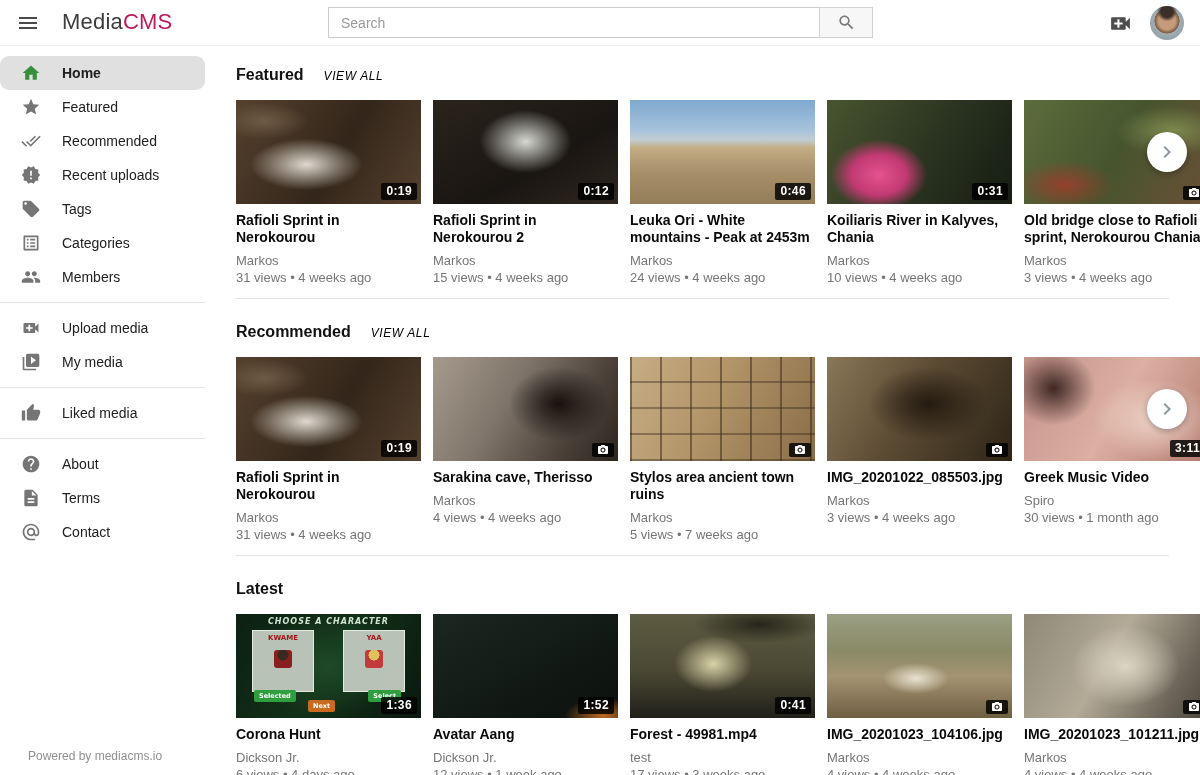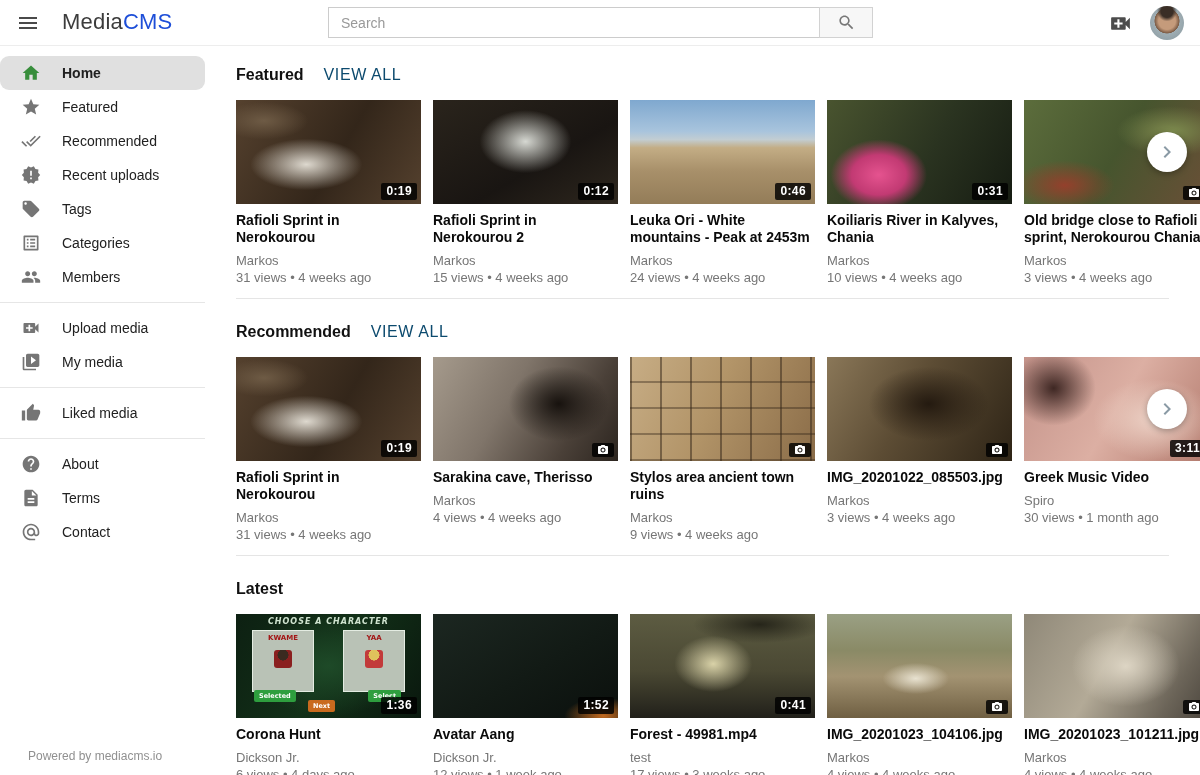--- a/index.html
+++ b/index.html
@@ -6,21 +6,21 @@
   html,body { width:1200px; height:775px; overflow:hidden; background:#fff;
     font-family:"Liberation Sans","DejaVu Sans",sans-serif; }
 
   
   .header { position:fixed; top:0; left:0; width:1200px; height:46px; background:#fff;
     border-bottom:1px solid #ededed; z-index:50; }
   .menu-btn { position:absolute; left:16px; top:10px; width:26px; height:26px; border:none;
     background:none; cursor:pointer; color:#4a4a4a; }
   .logo { position:absolute; left:62px; top:9px; font-size:22px; letter-spacing:.2px;
     text-decoration:none; color:#3c3c3c; cursor:pointer; }
-  .logo .green { color:#1d4ed8; }
+  .logo .green { color:#be185d; }
   .search-wrap { position:absolute; left:328px; top:7px; display:flex; }
   .search-input { width:492px; height:31px; border:1px solid #ccc; padding:0 12px;
     font-size:14px; color:#222; outline:none; font-family:inherit; }
   .search-input::placeholder { color:#999; }
   .search-btn { width:54px; height:31px; margin-left:-1px; border:1px solid #d2d2d2;
     background:#f7f7f7; cursor:pointer; display:flex; align-items:center; justify-content:center;
     color:#777; }
   .hdr-right { position:absolute; right:16px; top:0; height:46px; display:flex;
     align-items:center; gap:16px; }
   .upload-btn { border:none; background:none; cursor:pointer; color:#4c4c4c; width:26px; height:24px; }
@@ -41,22 +41,22 @@
   .side-item .lbl { margin-left:19px; font-size:14px; }
   .side-div { border-top:1px solid #e6e6e6; margin:8px 0; }
   .side-footer { position:absolute; left:28px; bottom:12px; font-size:12px; color:#909090; }
 
   
   .main { margin-left:205px; padding:46px 31px 0 31px; width:995px; }
   .section { position:relative; }
   .sec-head { display:flex; align-items:baseline; padding-top:20px; margin-bottom:16px; }
   .section + .section .sec-head, .sec-divider + .sec-head { padding-top:24px; }
   .sec-title { font-size:16px; font-weight:bold; color:#111; }
-  .view-all { font-size:16px; color:#0c4a6e; letter-spacing:.6px; margin-left:20px;
-    cursor:pointer; text-decoration:none; }
+  .view-all { font-size:12px; color:#000000; letter-spacing:.6px; margin-left:20px;
+    cursor:pointer; text-decoration:none;font-style:italic; }
   .row-wrap { position:relative; }
   .cards { display:flex; gap:12px; }
   .card { width:185px; flex:0 0 185px; }
   .thumb { display:block; position:relative; width:185px; height:104px; background:#ddd;
     cursor:pointer; overflow:hidden; }
   .badge { position:absolute; right:4px; bottom:4px; background:rgba(0,0,0,.82); color:#fff;
     font-size:12px; font-weight:bold; letter-spacing:.4px; padding:1px 5px; border-radius:2px;
     line-height:15px; display:flex; align-items:center; }
   .card .txt { min-height:86px; }
   .title { display:block; margin-top:8px; font-size:14px; font-weight:bold; color:#0a0a0a;
@@ -343,21 +343,21 @@
                 <span>
                   <svg viewBox="0 0 24 24" width="12" height="12">
                     <path d="M9 2L7.17 4H4c-1.1 0-2 .9-2 2v12c0 1.1.9 2 2 2h16c1.1 0 2-.9 2-2V6c0-1.1-.9-2-2-2h-3.17L15 2H9zm3 15c-2.76 0-5-2.24-5-5s2.24-5 5-5 5 2.24 5 5-2.24 5-5 5zm0-2a3 3 0 1 0 0-6 3 3 0 0 0 0 6z" fill="currentColor"></path>
                   </svg>
                 </span>
               </span>
             </a>
             <div class="txt">
               <a class="title">Stylos area ancient town ruins</a>
               <a class="author">Markos</a>
-              <div class="meta">9 views • 4 weeks ago</div>
+              <div class="meta">5 views • 7 weeks ago</div>
             </div>
           </div>
           <div class="card">
             <a class="thumb" style="background: radial-gradient(50% 55% at 55% 45%, rgb(36, 26, 16) 0%, rgba(36, 26, 16, 0) 65%), linear-gradient(120deg, rgb(138, 119, 88) 0%, rgb(92, 76, 52) 45%, rgb(46, 36, 22) 100%);">
               <span class="badge">
                 <span>
                   <svg viewBox="0 0 24 24" width="12" height="12">
                     <path d="M9 2L7.17 4H4c-1.1 0-2 .9-2 2v12c0 1.1.9 2 2 2h16c1.1 0 2-.9 2-2V6c0-1.1-.9-2-2-2h-3.17L15 2H9zm3 15c-2.76 0-5-2.24-5-5s2.24-5 5-5 5 2.24 5 5-2.24 5-5 5zm0-2a3 3 0 1 0 0-6 3 3 0 0 0 0 6z" fill="currentColor"></path>
                   </svg>
                 </span>

